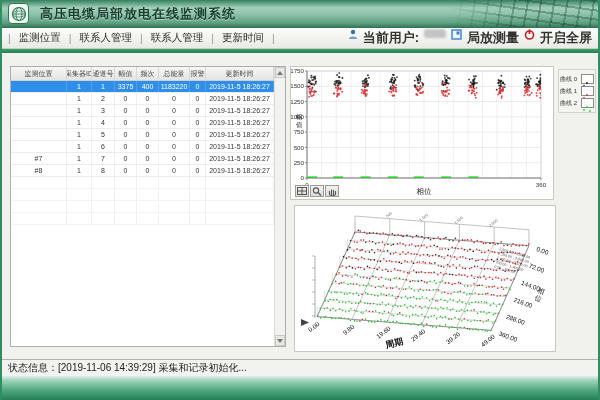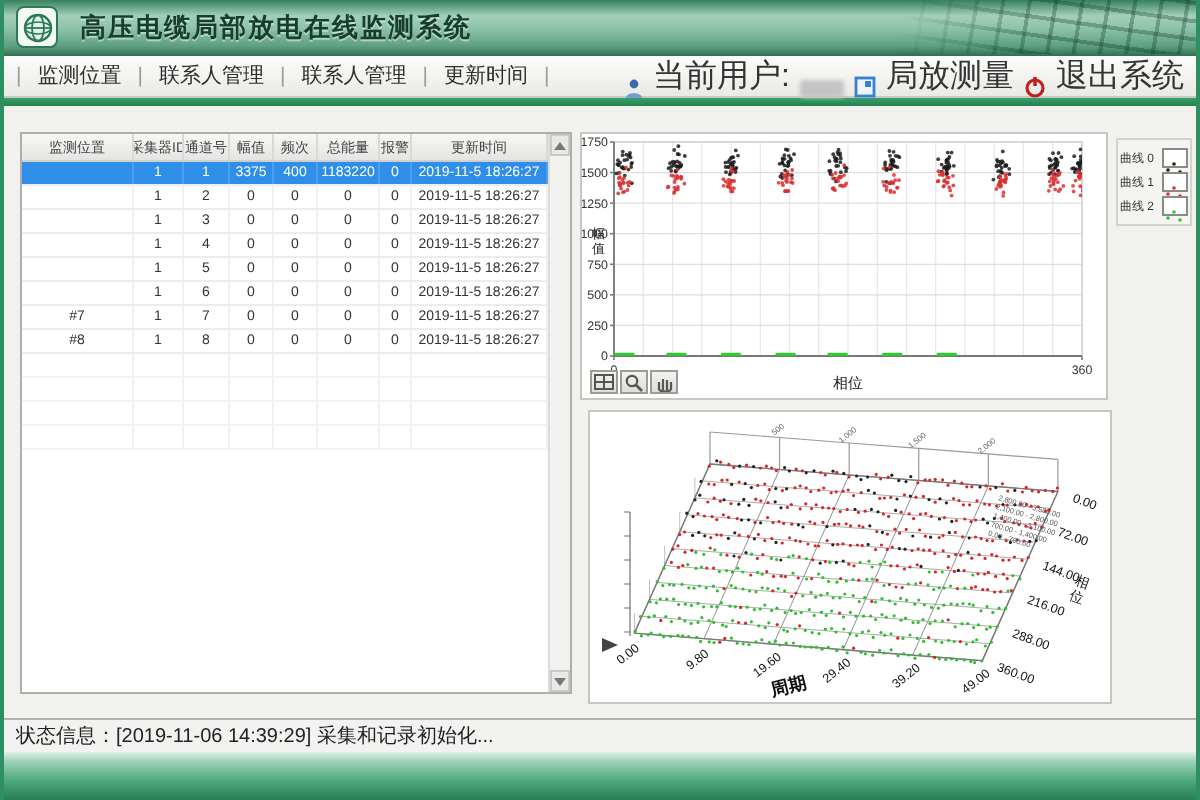--- a/index.html
+++ b/index.html
@@ -15,21 +15,21 @@
       repeating-linear-gradient(100deg, rgba(12,55,36,.30) 0 2px, transparent 2px 13px),
       repeating-linear-gradient(8deg, rgba(12,55,36,.30) 0 2px, transparent 2px 9px);
     -webkit-mask-image:linear-gradient(to left,#000 55%,transparent 100%);
     mask-image:linear-gradient(to left,#000 55%,transparent 100%);}
 
   
   #menubar{height:21px;background:linear-gradient(180deg,#fcfcfb,#e9e9e5);border-bottom:1px solid #c9c9c4;display:flex;align-items:center;justify-content:space-between;padding:0 6px;font-size:10.5px;color:#333;}
   #menu-left{display:flex;align-items:center;gap:6px;}
   .mitem{cursor:default;padding:0 2px;color:#2e2e2e;}
   .msep{color:#9a9a9a;}
-  #menu-right{display:flex;align-items:flex-end;gap:5px;font-size:16px;color:#333;}
+  #menu-right{display:flex;align-items:flex-start;gap:5px;font-size:13px;color:#333;font-weight:bold;}
   .blurval{width:22px;height:9px;background:#c4c4c4;border-radius:2px;filter:blur(1px);}
   .micon{display:inline-flex;align-items:center;}
   #greenstrip{height:4px;background:linear-gradient(180deg,#37a06c,#25814f);}
 
   
   #content{position:relative;height:306px;background:#f1f1ee;}
 
   
   #table-panel{position:absolute;left:8px;top:13px;width:276px;height:281px;background:#fff;border:1px solid #aeaeae;display:flex;}
   #grid{width:263px;}
@@ -107,21 +107,21 @@
             <rect x="5.5" y="2.5" width="3" height="3" fill="#3a7fd0"></rect>
           </svg>
       </span>
       <span>局放测量</span>
       <span class="micon">
         <svg width="11" height="11" viewBox="0 0 11 11">
             <circle cx="5.5" cy="6" r="4" fill="none" stroke="#c22020" stroke-width="1.6"></circle>
             <line x1="5.5" y1="0.5" x2="5.5" y2="5" stroke="#c22020" stroke-width="1.8"></line>
           </svg>
       </span>
-      <span>退出系统</span>
+      <span>开启全屏</span>
     </div>
   </div>
   <div id="greenstrip"></div>
 
   <div id="content">
 
     <div id="table-panel">
       <div id="grid">
           <div class="thead">
             <span class="th" style="width: 56px;">监测位置</span>

